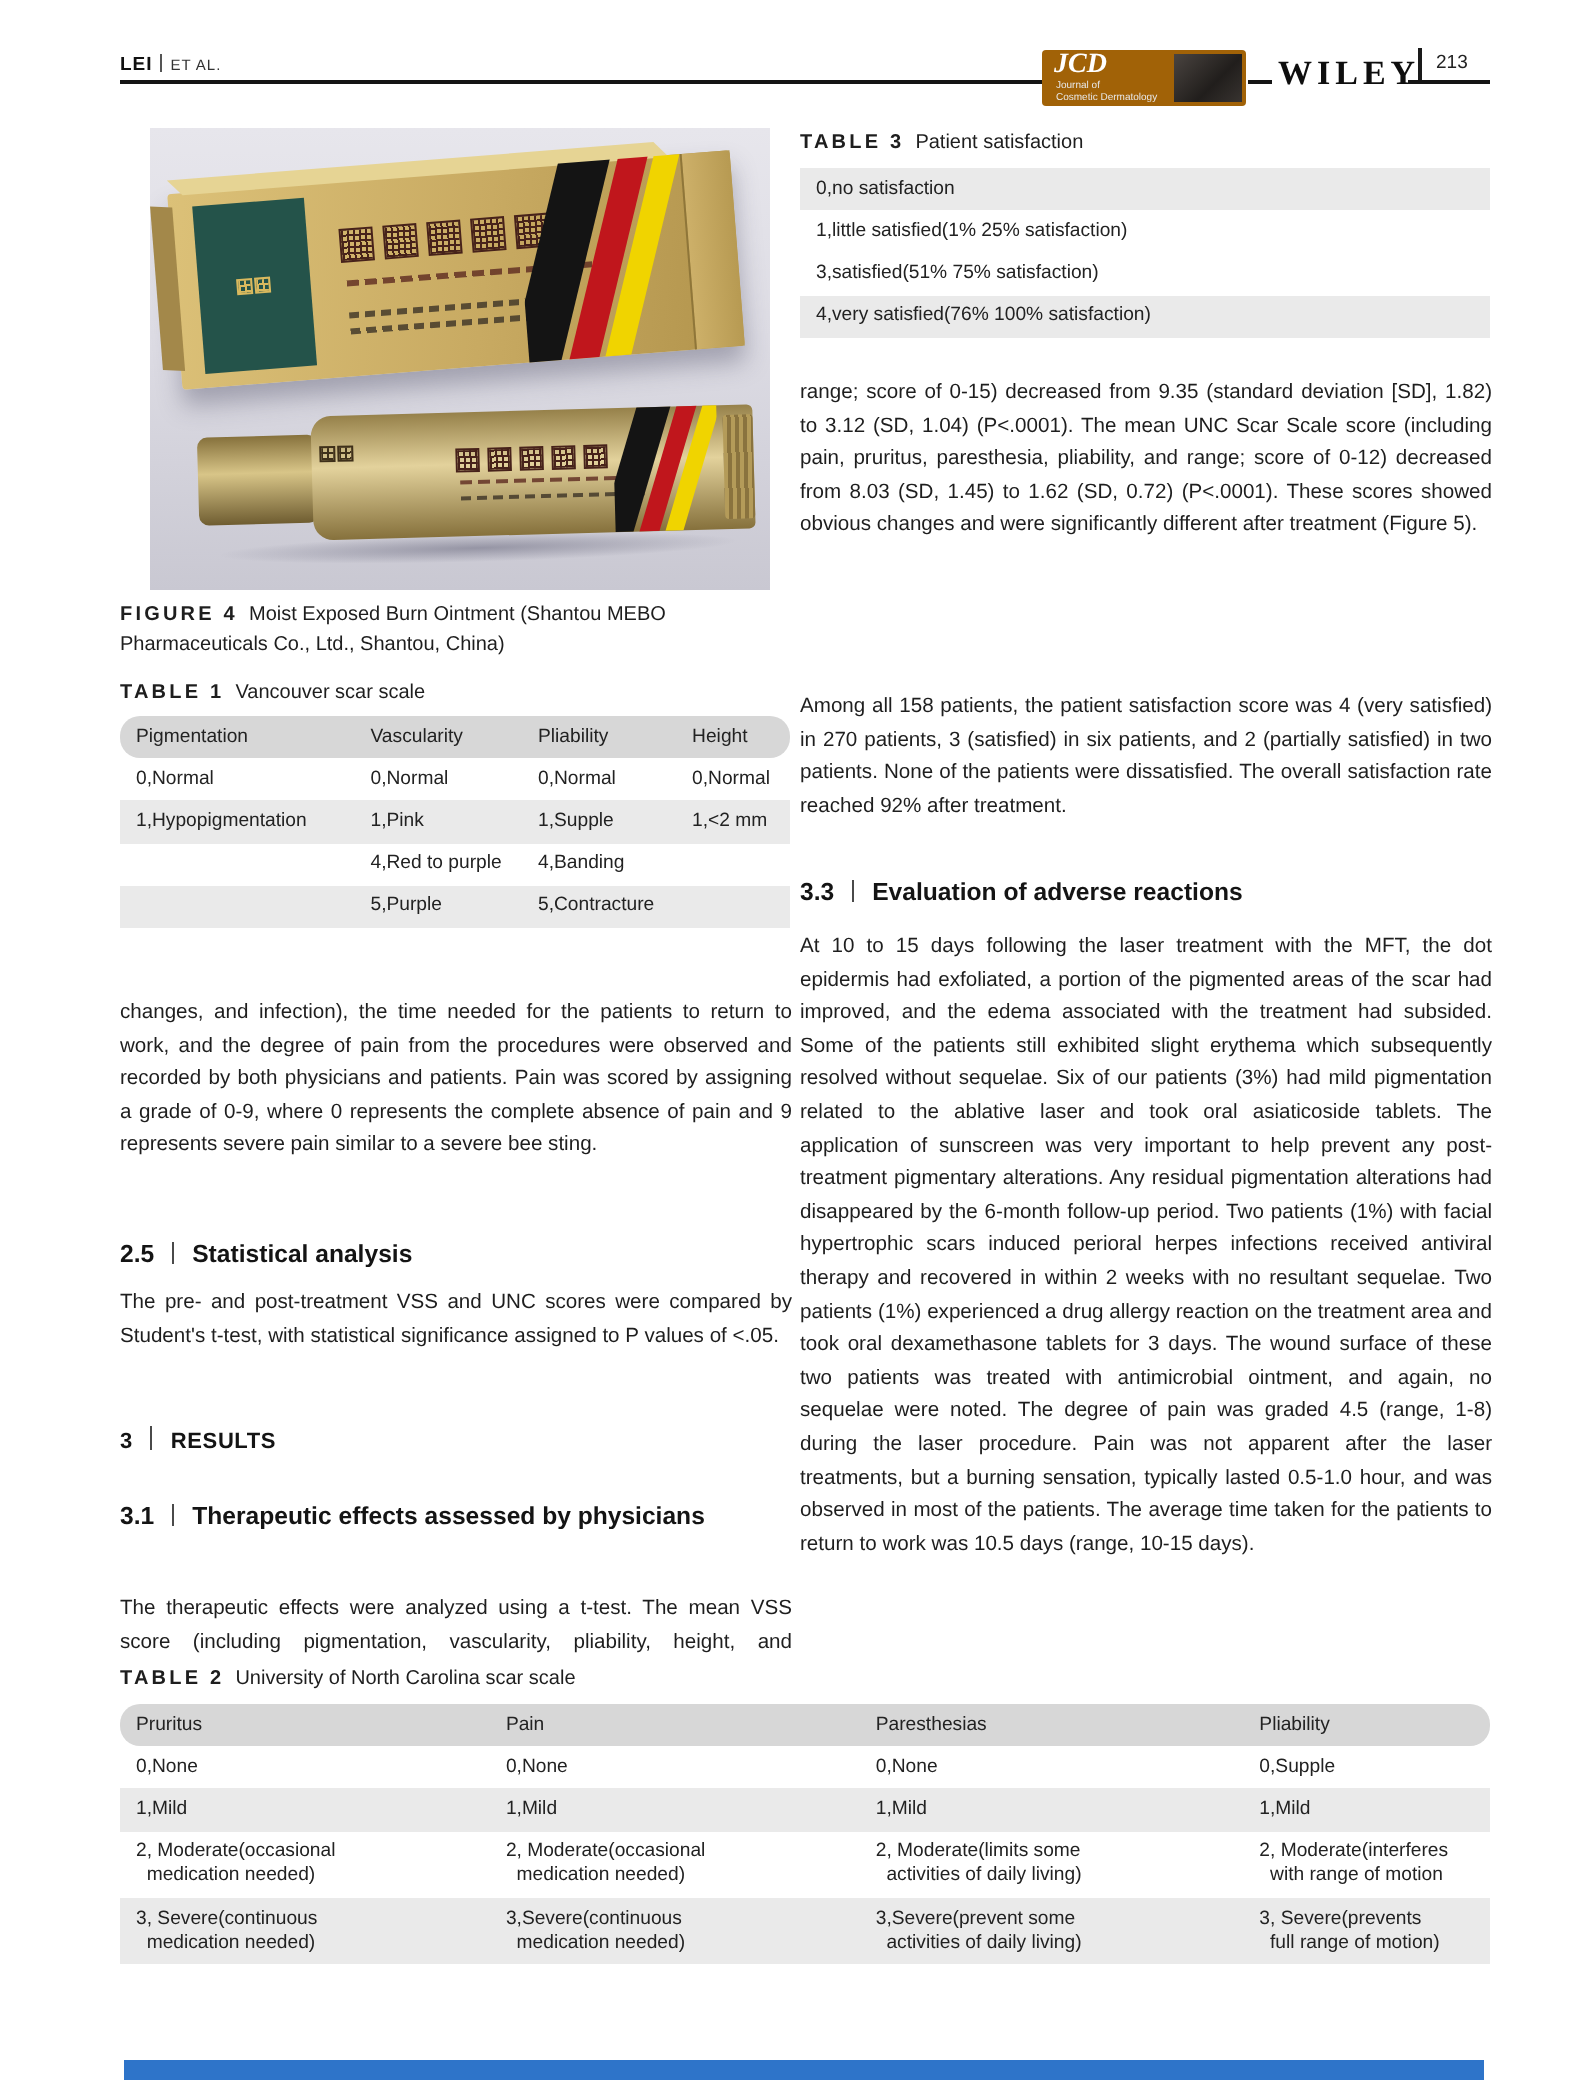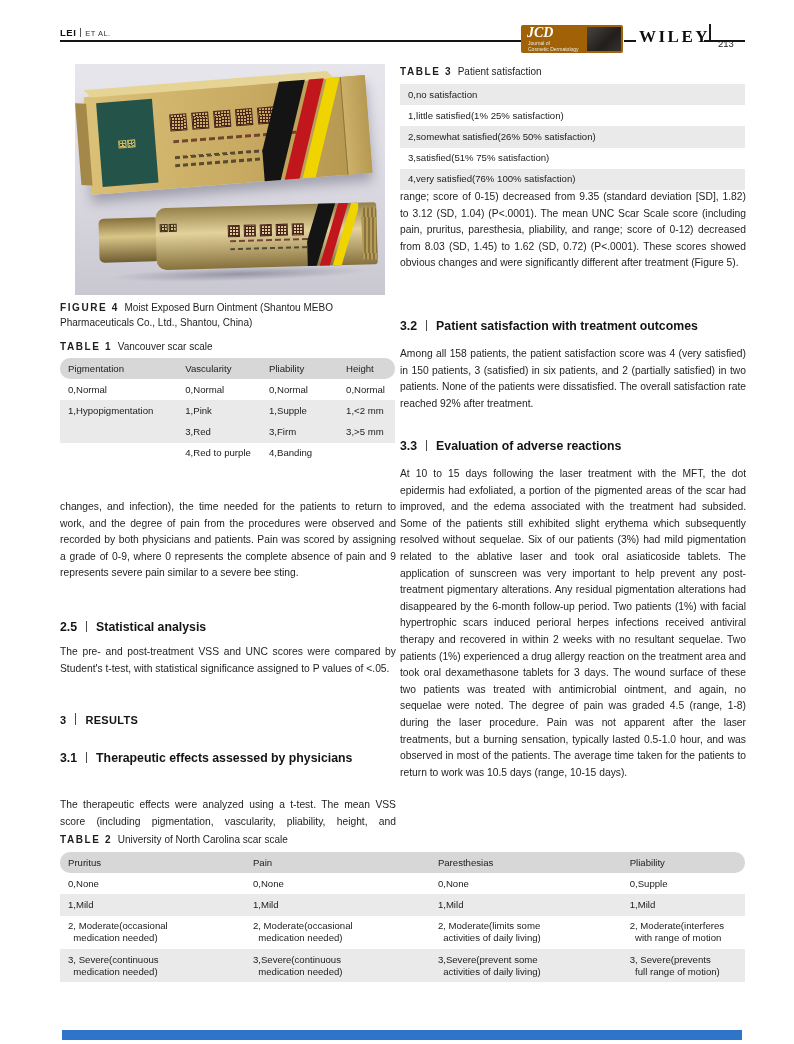--- a/index.html
+++ b/index.html
@@ -13,21 +13,21 @@
   .runhead .et{font-size:7.5px;color:#333;letter-spacing:.5px;}
   .runhead .vbar{display:inline-block;width:1px;height:9px;background:#555;margin:0 4px;vertical-align:-1px;}
   .hrule{background:#151515;height:2px;}
   .logo-box{background:#a16207;border-radius:2px;overflow:hidden;}
   .logo-acr{position:absolute;left:6px;top:0px;color:#fff;font-family:"Liberation Serif",serif;
             font-style:italic;font-weight:bold;font-size:14px;}
   .logo-sub{position:absolute;left:7px;top:16px;color:#e8e8e8;font-size:5px;line-height:5.5px;width:70px;}
   .logo-photo{position:absolute;right:2px;top:2px;bottom:2px;width:34px;
               background:linear-gradient(135deg,#4a4440,#211e1c 60%,#383330);}
   .wiley{font-family:"Liberation Serif",serif;font-size:17px;letter-spacing:2.5px;font-weight:600;color:#0e0e0e;}
-  .pageno{font-size:9.5px;color:#222;margin-top:12px;}
+  .pageno{font-size:9.5px;color:#222;}
 
   
   .photo{background:linear-gradient(180deg,#e7e6ec 0%,#dddce4 45%,#c9c8d2 100%);overflow:hidden;}
   .boxpack{position:absolute;left:12px;top:22px;width:282px;height:98px;transform:rotate(-4.5deg);
            background:linear-gradient(100deg,#dcc178 0%,#c8aa62 55%,#b2944c 100%);
            border-radius:2px;box-shadow:0 8px 12px rgba(55,55,80,.35);}
   .box-topface{position:absolute;left:4px;right:34px;top:-7px;height:8px;background:#e6d494;transform:skewX(42deg);}
   .box-flap{position:absolute;left:-9px;top:6px;bottom:10px;width:11px;background:#a3884a;transform:skewY(7deg);}
   .green-panel{position:absolute;left:12px;top:7px;bottom:7px;width:56px;
                background:linear-gradient(180deg,#2b5a4d,#1c4a3d);display:flex;align-items:center;justify-content:center;}
@@ -152,32 +152,32 @@
         <div class="tcell" style="width: 25%;">0,Normal</div>
         <div class="tcell" style="width: 23%;">0,Normal</div>
         <div class="tcell" style="width: 17%;">0,Normal</div>
       </div>
       <div class="trow shaded">
         <div class="tcell" style="width: 35%;">1,Hypopigmentation</div>
         <div class="tcell" style="width: 25%;">1,Pink</div>
         <div class="tcell" style="width: 23%;">1,Supple</div>
         <div class="tcell" style="width: 17%;">1,&lt;2 mm</div>
       </div>
-      <div class="trow shaded">
-        <div class="tcell" style="width: 35%;"></div>
-        <div class="tcell" style="width: 25%;">3,Red</div>
-        <div class="tcell" style="width: 23%;">3,Firm</div>
-        <div class="tcell" style="width: 17%;">3,&gt;5 mm</div>
-      </div>
       <div class="trow">
         <div class="tcell" style="width: 35%;"></div>
         <div class="tcell" style="width: 25%;">4,Red to purple</div>
         <div class="tcell" style="width: 23%;">4,Banding</div>
         <div class="tcell" style="width: 17%;"></div>
       </div>
+      <div class="trow shaded">
+        <div class="tcell" style="width: 35%;"></div>
+        <div class="tcell" style="width: 25%;">5,Purple</div>
+        <div class="tcell" style="width: 23%;">5,Contracture</div>
+        <div class="tcell" style="width: 17%;"></div>
+      </div>
     </div>
 
   <p class="abs body" style="left:60px;top:499px;width:336px;">changes, and infection), the time needed for the patients to return to work, and the degree of pain from the procedures were observed and recorded by both physicians and patients. Pain was scored by assigning a grade of 0-9, where 0 represents the complete absence of pain and 9 represents severe pain similar to a severe bee sting.</p>
 
   <div class="abs h2" style="left:60px;top:620px;">
     <span>2.5</span><span class="sep"></span><span>Statistical analysis</span>
   </div>
   <p class="abs body" style="left:60px;top:644px;width:336px;">The pre- and post-treatment VSS and UNC scores were compared by Student's t-test, with statistical significance assigned to P values of &lt;.05.</p>
 
   <div class="abs h1" style="left:60px;top:713px;">
@@ -192,37 +192,31 @@
   <div class="abs tbl-label" style="left:400px;top:66px;">
     <b>TABLE 3</b>&nbsp;&nbsp;<span>Patient satisfaction</span>
   </div>
   <div class="abs tbl" id="table3" style="left:400px;top:84px;width:345px;">
       <div class="trow shaded">
         <div class="tcell" style="width: 100%;">0,no satisfaction</div>
       </div>
       <div class="trow">
         <div class="tcell" style="width: 100%;">1,little satisfied(1% 25% satisfaction)</div>
       </div>
-      <div class="trow shaded">
-        <div class="tcell" style="width: 100%;">2,somewhat satisfied(26% 50% satisfaction)</div>
-      </div>
       <div class="trow">
         <div class="tcell" style="width: 100%;">3,satisfied(51% 75% satisfaction)</div>
       </div>
       <div class="trow shaded">
         <div class="tcell" style="width: 100%;">4,very satisfied(76% 100% satisfaction)</div>
       </div>
     </div>
 
   <p class="abs body" style="left:400px;top:189px;width:346px;">range; score of 0-15) decreased from 9.35 (standard deviation [SD], 1.82) to 3.12 (SD, 1.04) (P&lt;.0001). The mean UNC Scar Scale score (including pain, pruritus, paresthesia, pliability, and range; score of 0-12) decreased from 8.03 (SD, 1.45) to 1.62 (SD, 0.72) (P&lt;.0001). These scores showed obvious changes and were significantly different after treatment (Figure 5).</p>
 
-  <div class="abs h2" style="left:400px;top:319px;">
-    <span>3.2</span><span class="sep"></span><span>Patient satisfaction with treatment outcomes</span>
-  </div>
-  <p class="abs body" style="left:400px;top:346px;width:346px;">Among all 158 patients, the patient satisfaction score was 4 (very satisfied) in 150 patients, 3 (satisfied) in six patients, and 2 (partially satisfied) in two patients. None of the patients were dissatisfied. The overall satisfaction rate reached 92% after treatment.</p>
+  <p class="abs body" style="left:400px;top:346px;width:346px;">Among all 158 patients, the patient satisfaction score was 4 (very satisfied) in 270 patients, 3 (satisfied) in six patients, and 2 (partially satisfied) in two patients. None of the patients were dissatisfied. The overall satisfaction rate reached 92% after treatment.</p>
 
   <div class="abs h2" style="left:400px;top:439px;">
     <span>3.3</span><span class="sep"></span><span>Evaluation of adverse reactions</span>
   </div>
   <p class="abs body" style="left:400px;top:466px;width:346px;">At 10 to 15 days following the laser treatment with the MFT, the dot epidermis had exfoliated, a portion of the pigmented areas of the scar had improved, and the edema associated with the treatment had subsided. Some of the patients still exhibited slight erythema which subsequently resolved without sequelae. Six of our patients (3%) had mild pigmentation related to the ablative laser and took oral asiaticoside tablets. The application of sunscreen was very important to help prevent any post-treatment pigmentary alterations. Any residual pigmentation alterations had disappeared by the 6-month follow-up period. Two patients (1%) with facial hypertrophic scars induced perioral herpes infections received antiviral therapy and recovered in within 2 weeks with no resultant sequelae. Two patients (1%) experienced a drug allergy reaction on the treatment area and took oral dexamethasone tablets for 3 days. The wound surface of these two patients was treated with antimicrobial ointment, and again, no sequelae were noted. The degree of pain was graded 4.5 (range, 1-8) during the laser procedure. Pain was not apparent after the laser treatments, but a burning sensation, typically lasted 0.5-1.0 hour, and was observed in most of the patients. The average time taken for the patients to return to work was 10.5 days (range, 10-15 days).</p>
 
   <div class="abs tbl-label" style="left:60px;top:834px;">
     <b>TABLE 2</b>&nbsp;&nbsp;<span>University of North Carolina scar scale</span>
   </div>
   <div class="abs tbl" id="table2" style="left:60px;top:852px;width:685px;">

